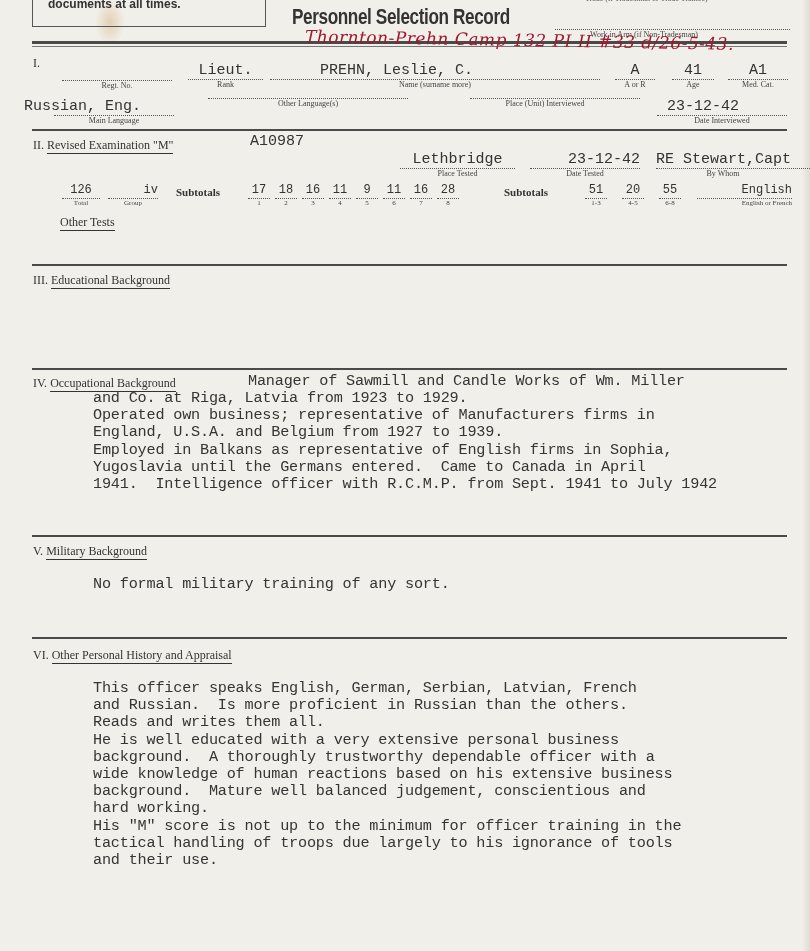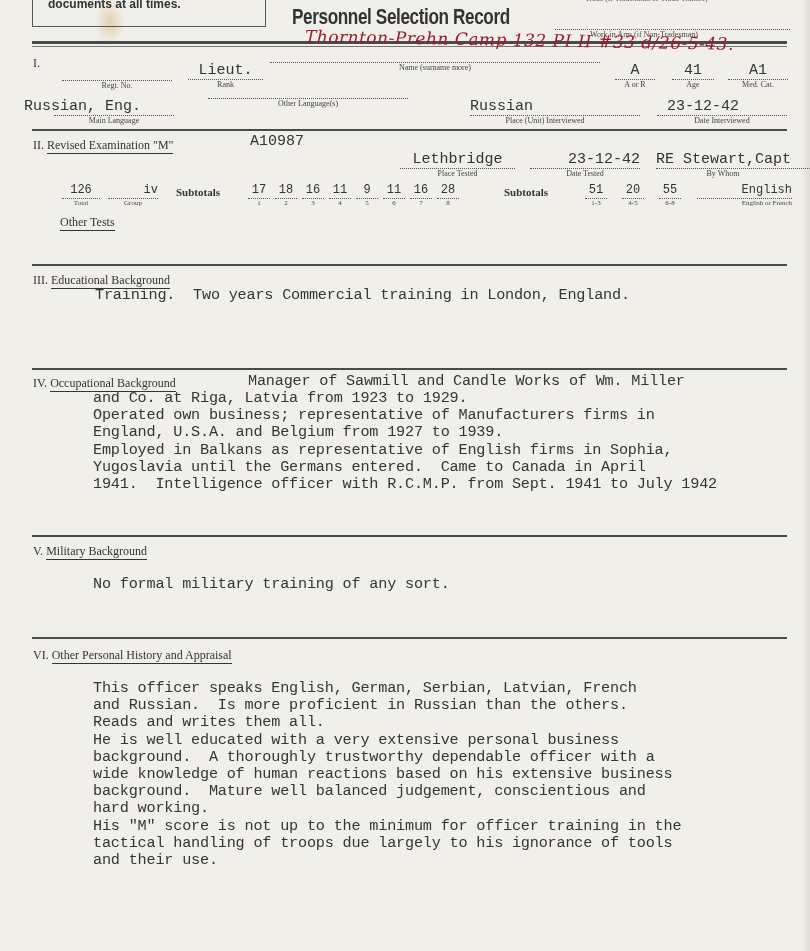--- a/index.html
+++ b/index.html
@@ -58,20 +58,21 @@
   <span class="small-label" style="display:block;">Regt. No.</span>
 </div>
 
 <div class="field" style="left:188px;top:62px;width:75px;">
   <span class="val">Lieut.</span>
   <span class="line"></span>
   <span class="small-label" style="display:block;">Rank</span>
 </div>
 
 <div class="field" style="left:270px;top:62px;width:330px;">
+  <span class="val" style="text-align:left;padding-left:50px;">PREHN, Leslie, C.</span>
   <span class="line"></span>
   <span class="small-label" style="display:block;">Name (surname more)</span>
 </div>
 
 <div class="field" style="left:615px;top:62px;width:40px;">
   <span class="val">A</span>
   <span class="line"></span>
   <span class="small-label" style="display:block;">A or R</span>
 </div>
 
@@ -92,21 +93,20 @@
   <span class="line" style="margin-left:30px;"></span>
   <span class="small-label" style="display:block;padding-left:30px;">Main Language</span>
 </div>
 
 <div class="field" style="left:168px;top:98px;width:280px;">
   <span class="line" style="width:200px;margin-left:40px;"></span>
   <span class="small-label" style="display:block;width:200px;margin-left:40px;">Other Language(s)</span>
 </div>
 
 <div class="field" style="left:450px;top:98px;width:190px;">
-  <span class="val" style="text-align:left;padding-left:20px;">Russian</span>
   <span class="line" style="margin-left:20px;"></span>
   <span class="small-label" style="display:block;">Place (Unit) Interviewed</span>
 </div>
 
 <div class="field" style="left:657px;top:98px;width:130px;">
   <span class="val" style="text-align:left;padding-left:10px;">23-12-42</span>
   <span class="line"></span>
   <span class="small-label" style="display:block;">Date Interviewed</span>
 </div>
 
@@ -205,21 +205,21 @@
 <div class="sec-head" style="left:60px;top:215px;font-size:12px;">
   <span class="ul">Other Tests</span>
 </div>
 
 <div class="rule" style="top:264px;height:2px;"></div>
 
 <div class="sec-head" style="left:33px;top:273px;">
   <span>III.</span>
   <span class="ul">Educational Background</span>
 </div>
-<div class="body-text" style="left:95px;top:287px;"><div>Training.  Two years Commercial training in London, England.</div></div>
+<div class="body-text" style="left:95px;top:287px;"></div>
 
 <div class="rule" style="top:368px;height:2px;"></div>
 
 <div class="sec-head" style="left:33px;top:376px;">
   <span>IV.</span>
   <span class="ul">Occupational Background</span>
 </div>
 <div class="body-text" style="left:248px;top:373px;">Manager of Sawmill and Candle Works of Wm. Miller</div>
 <div class="body-text" style="left:93px;top:390px;"><div>and Co. at Riga, Latvia from 1923 to 1929.</div><div>Operated own business; representative of Manufacturers firms in</div><div>England, U.S.A. and Belgium from 1927 to 1939.</div><div>Employed in Balkans as representative of English firms in Sophia,</div><div>Yugoslavia until the Germans entered.  Came to Canada in April</div><div>1941.  Intelligence officer with R.C.M.P. from Sept. 1941 to July 1942</div></div>
 

